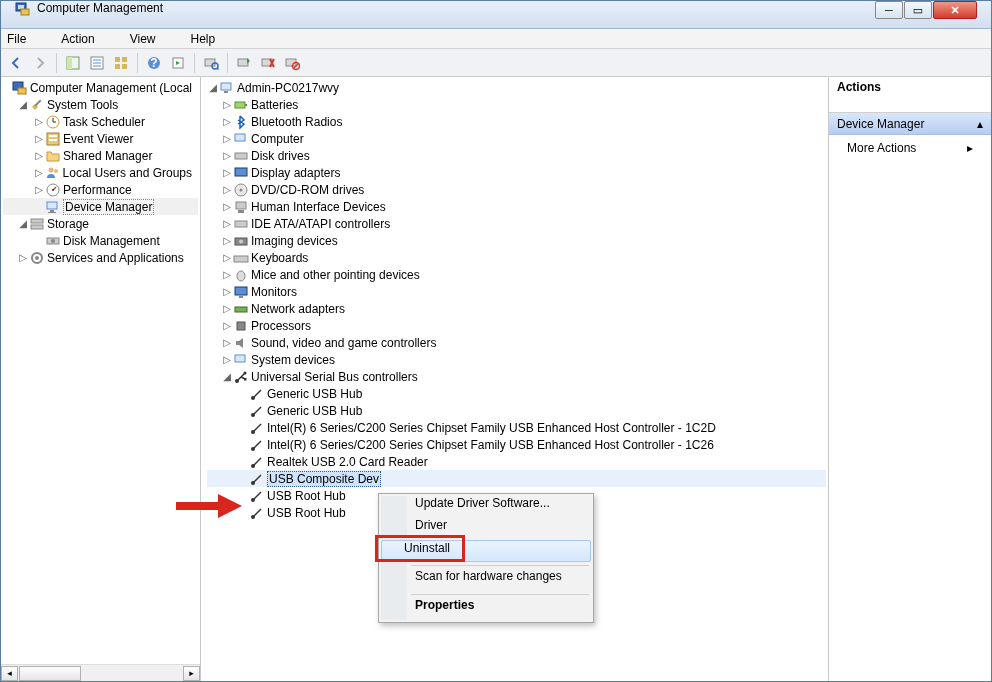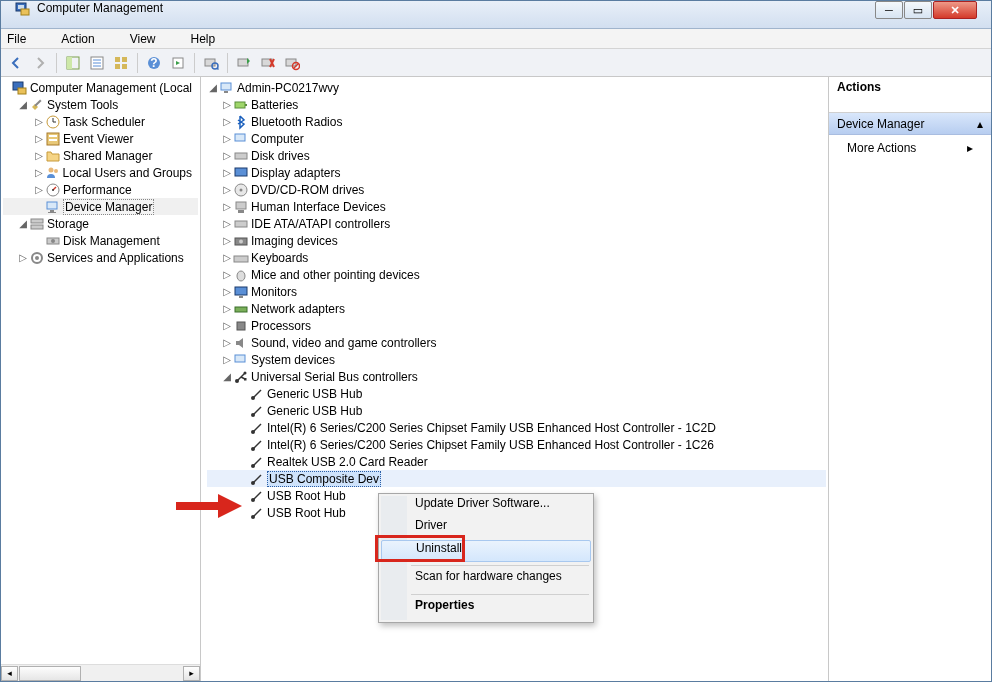--- a/index.html
+++ b/index.html
@@ -42,21 +42,21 @@
 .hscroll .thumb { width: 62px; height: 15px; background: linear-gradient(#fdfdfd,#e6e6e6); border: 1px solid #b0b0b0; margin-left: 1px; cursor: pointer; }
 .hscroll .track { flex: 1; }
 
 .actions-hdr { height: 36px; background: #fff; border-bottom: 1px solid #d0d0d0; padding: 3px 8px; font-weight: bold; }
 .actions-sub { height: 22px; background: linear-gradient(#d9e7fb,#b7cdf0); border-bottom: 1px solid #a9bde0; padding: 3px 8px; display: flex; justify-content: space-between; align-items: center; cursor: pointer; }
 .actions-item { padding: 6px 18px; display: flex; justify-content: space-between; align-items: center; cursor: pointer; }
 
 .ctx-menu { position: absolute; left: 378px; top: 493px; width: 216px; background: #f2f2f2; border: 1px solid #a7a7a7; box-shadow: 2px 3px 6px rgba(0,0,0,0.25); padding: 2px; }
 .ctx-menu .strip { position: absolute; left: 2px; top: 2px; bottom: 2px; width: 26px; background: #e9ecef; }
 .ctx-item { position: relative; height: 22px; display: flex; padding-left: 34px; cursor: pointer; }
-.ctx-item.hover { background: linear-gradient(#eaf3fd,#d4e7fc); border: 1px solid #a8c8ef; border-radius: 2px; padding-left: 34px; }
+.ctx-item.hover { background: linear-gradient(#eaf3fd,#d4e7fc); border: 1px solid #a8c8ef; border-radius: 2px; padding-left: 22px; }
 .ctx-sep { height: 1px; background: #d0d0d0; margin: 3px 2px 3px 30px; }
 .ctx-item.bold { font-weight: bold; }
 .redbox { position: absolute; border: 3px solid #d8261c; pointer-events: none; left: 375px; top: 535px; width: 90px; height: 27px; z-index: 10; }
 
 .arrow-annot { position: absolute; left: 174px; top: 490px; width: 68px; height: 32px; pointer-events: none; z-index: 5; }
 
 svg.icon-svg { width: 16px; height: 16px; }
 </style>
 </head>
 <body>

